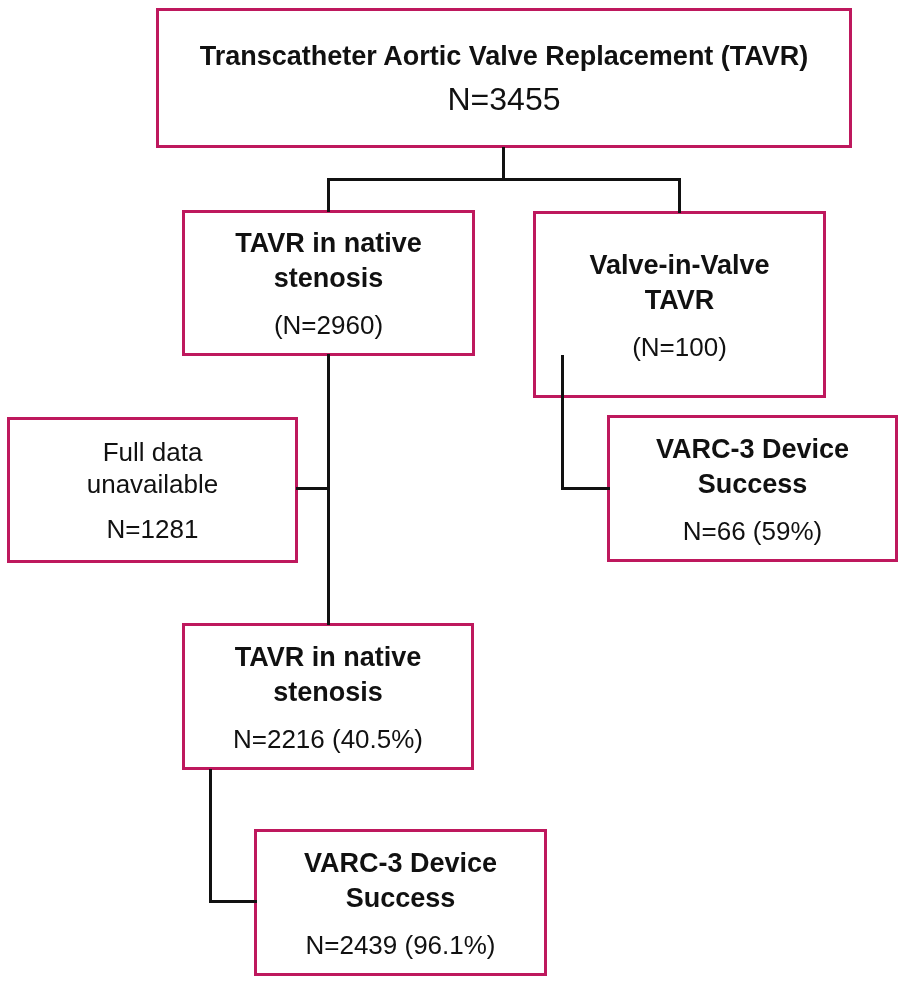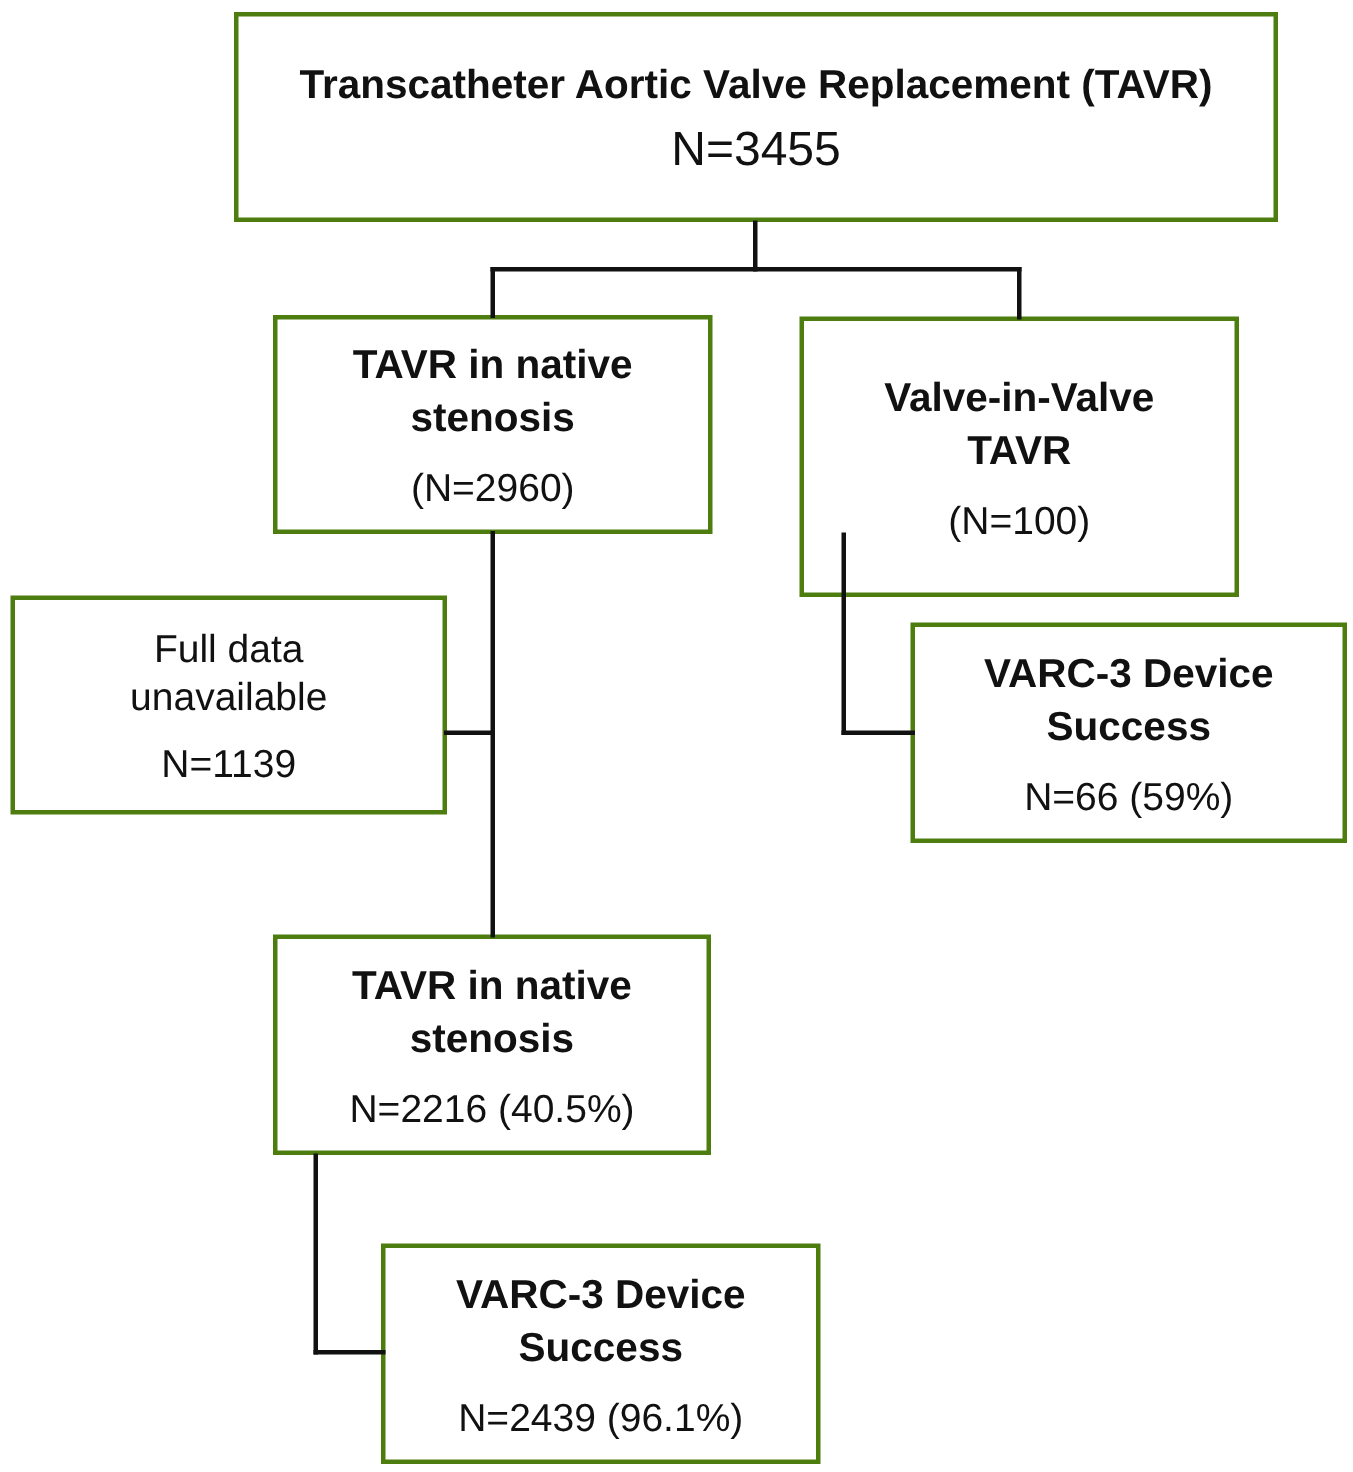--- a/index.html
+++ b/index.html
@@ -12,21 +12,21 @@
     width: 902px;
     height: 981px;
     background: #ffffff;
     font-family: "Liberation Sans", "DejaVu Sans", sans-serif;
     color: #111111;
     overflow: hidden;
   }
   .box {
     position: absolute;
     box-sizing: border-box;
-    border: 3px solid #4d7c0f;
+    border: 3px solid #be185d;
     background: #ffffff;
     display: flex;
     flex-direction: column;
     align-items: center;
     justify-content: center;
     text-align: center;
   }
   .box-title {
     font-weight: 700;
     font-size: 27px;
@@ -54,21 +54,21 @@
   }
   .line {
     position: absolute;
     background: #111111;
   }
 
   
   #box-root            { left: 156px; top:   8px; width: 696px; height: 140px; }
   #box-native          { left: 182px; top: 210px; width: 293px; height: 146px; }
   #box-viv             { left: 533px; top: 211px; width: 293px; height: 187px; padding: 0 4px; }
-  #box-unavailable     { left:   7px; top: 397px; width: 291px; height: 146px; }
+  #box-unavailable     { left:   7px; top: 417px; width: 291px; height: 146px; }
   #box-varc3-viv       { left: 607px; top: 415px; width: 291px; height: 147px; }
   #box-native-final    { left: 182px; top: 623px; width: 292px; height: 147px; }
   #box-varc3-native    { left: 254px; top: 829px; width: 293px; height: 147px; }
 
   
   #conn-root-stub      { left: 502px; top: 147px; width:   3px; height: 34px; }
   #conn-split-bar      { left: 327px; top: 178px; width: 354px; height:  3px; }
   #conn-drop-left      { left: 327px; top: 178px; width:   3px; height: 34px; }
   #conn-drop-right     { left: 678px; top: 178px; width:   3px; height: 35px; }
   #conn-native-down    { left: 327px; top: 354px; width:   3px; height: 271px; }
@@ -93,21 +93,21 @@
     <div class="box-n">(N=2960)</div>
   </div>
 
   <div class="box" id="box-viv">
     <div class="box-title">Valve-in-Valve TAVR</div>
     <div class="box-n">(N=100)</div>
   </div>
 
   <div class="box" id="box-unavailable">
     <div class="box-title regular">Full data unavailable</div>
-    <div class="box-n">N=1139</div>
+    <div class="box-n">N=1281</div>
   </div>
 
   <div class="box" id="box-varc3-viv">
     <div class="box-title">VARC-3 Device Success</div>
     <div class="box-n">N=66 (59%)</div>
   </div>
 
   <div class="box" id="box-native-final">
     <div class="box-title">TAVR in native stenosis</div>
     <div class="box-n">N=2216 (40.5%)</div>

